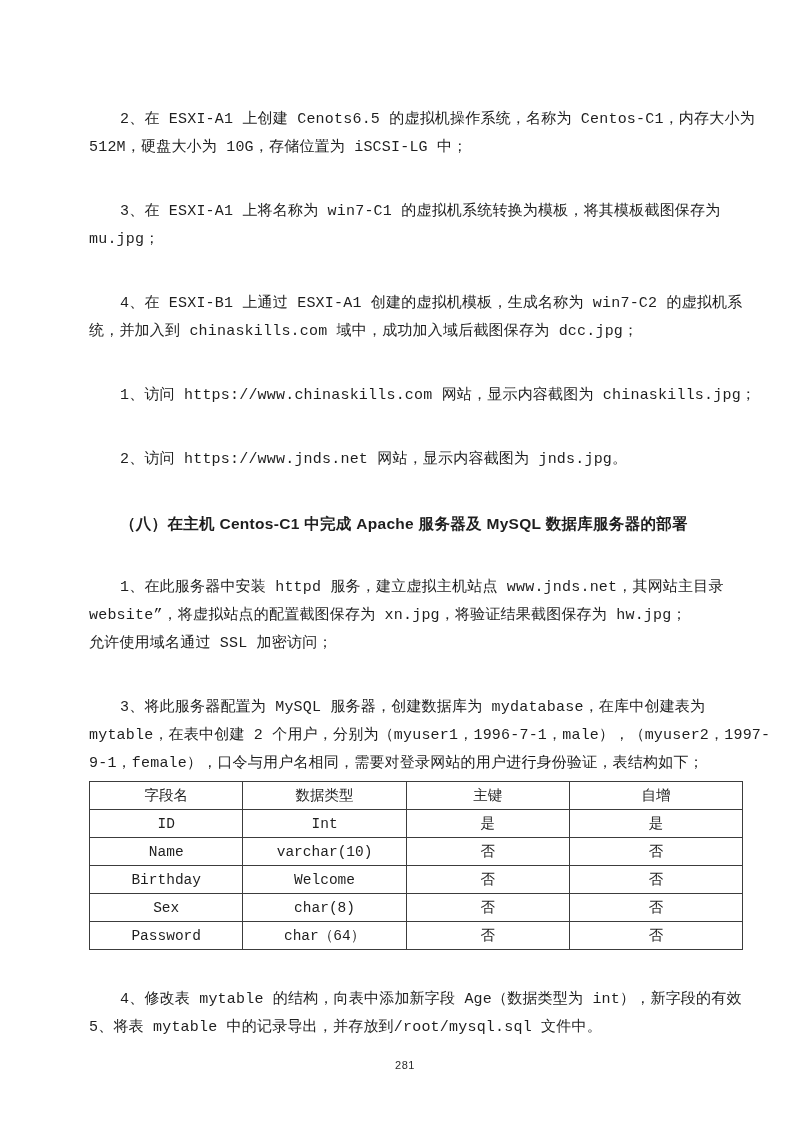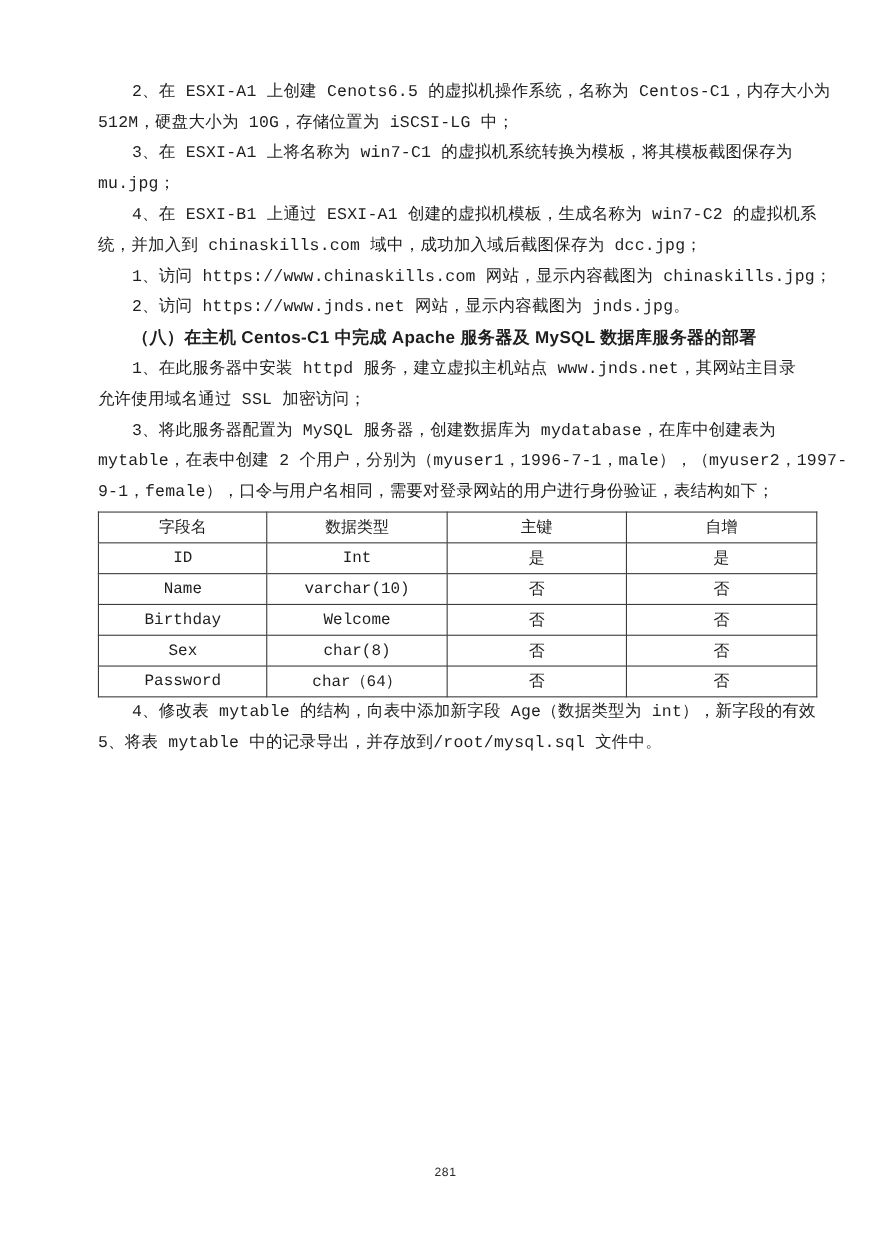--- a/index.html
+++ b/index.html
@@ -18,21 +18,21 @@
     top: 70px;
     width: 654px;
   }
   .line {
     font-size: 15px;
     line-height: 28px;
     height: 28px;
     white-space: nowrap;
     letter-spacing: 0.2px;
   }
-  .line.indent { padding-left: 31px; }
+  .line.indent { padding-left: 31px; margin-top: 36px; }
   .line.heading {
     font-family: "Liberation Sans", "DejaVu Sans", sans-serif;
     font-weight: 700;
     font-size: 15.5px;
     letter-spacing: 0.3px;
   }
   table.schema-table {
     width: 100%;
     border-collapse: collapse;
     table-layout: fixed;
@@ -72,20 +72,21 @@
       <div class="line indent">2、在 ESXI-A1 上创建 Cenots6.5 的虚拟机操作系统，名称为 Centos-C1，内存大小为</div>
       <div class="line">512M，硬盘大小为 10G，存储位置为 iSCSI-LG 中；</div>
       <div class="line indent">3、在 ESXI-A1 上将名称为 win7-C1 的虚拟机系统转换为模板，将其模板截图保存为</div>
       <div class="line">mu.jpg；</div>
       <div class="line indent">4、在 ESXI-B1 上通过 ESXI-A1 创建的虚拟机模板，生成名称为 win7-C2 的虚拟机系</div>
       <div class="line">统，并加入到 chinaskills.com 域中，成功加入域后截图保存为 dcc.jpg；</div>
       <div class="line indent">1、访问 https://www.chinaskills.com 网站，显示内容截图为 chinaskills.jpg；</div>
       <div class="line indent">2、访问 https://www.jnds.net 网站，显示内容截图为 jnds.jpg。</div>
       <div class="line indent heading">（八）在主机 Centos-C1 中完成 Apache 服务器及 MySQL 数据库服务器的部署</div>
       <div class="line indent">1、在此服务器中安装 httpd 服务，建立虚拟主机站点 www.jnds.net，其网站主目录</div>
+      <div class="line">website”，将虚拟站点的配置截图保存为 xn.jpg，将验证结果截图保存为 hw.jpg；</div>
       <div class="line">允许使用域名通过 SSL 加密访问；</div>
       <div class="line indent">3、将此服务器配置为 MySQL 服务器，创建数据库为 mydatabase，在库中创建表为</div>
       <div class="line">mytable，在表中创建 2 个用户，分别为（myuser1，1996-7-1，male），（myuser2，1997-</div>
       <div class="line">9-1，female），口令与用户名相同，需要对登录网站的用户进行身份验证，表结构如下；</div>
     </section>
 
   <table class="schema-table">
     <colgroup>
       <col style="width:23.5%">
         <col style="width:25%">

